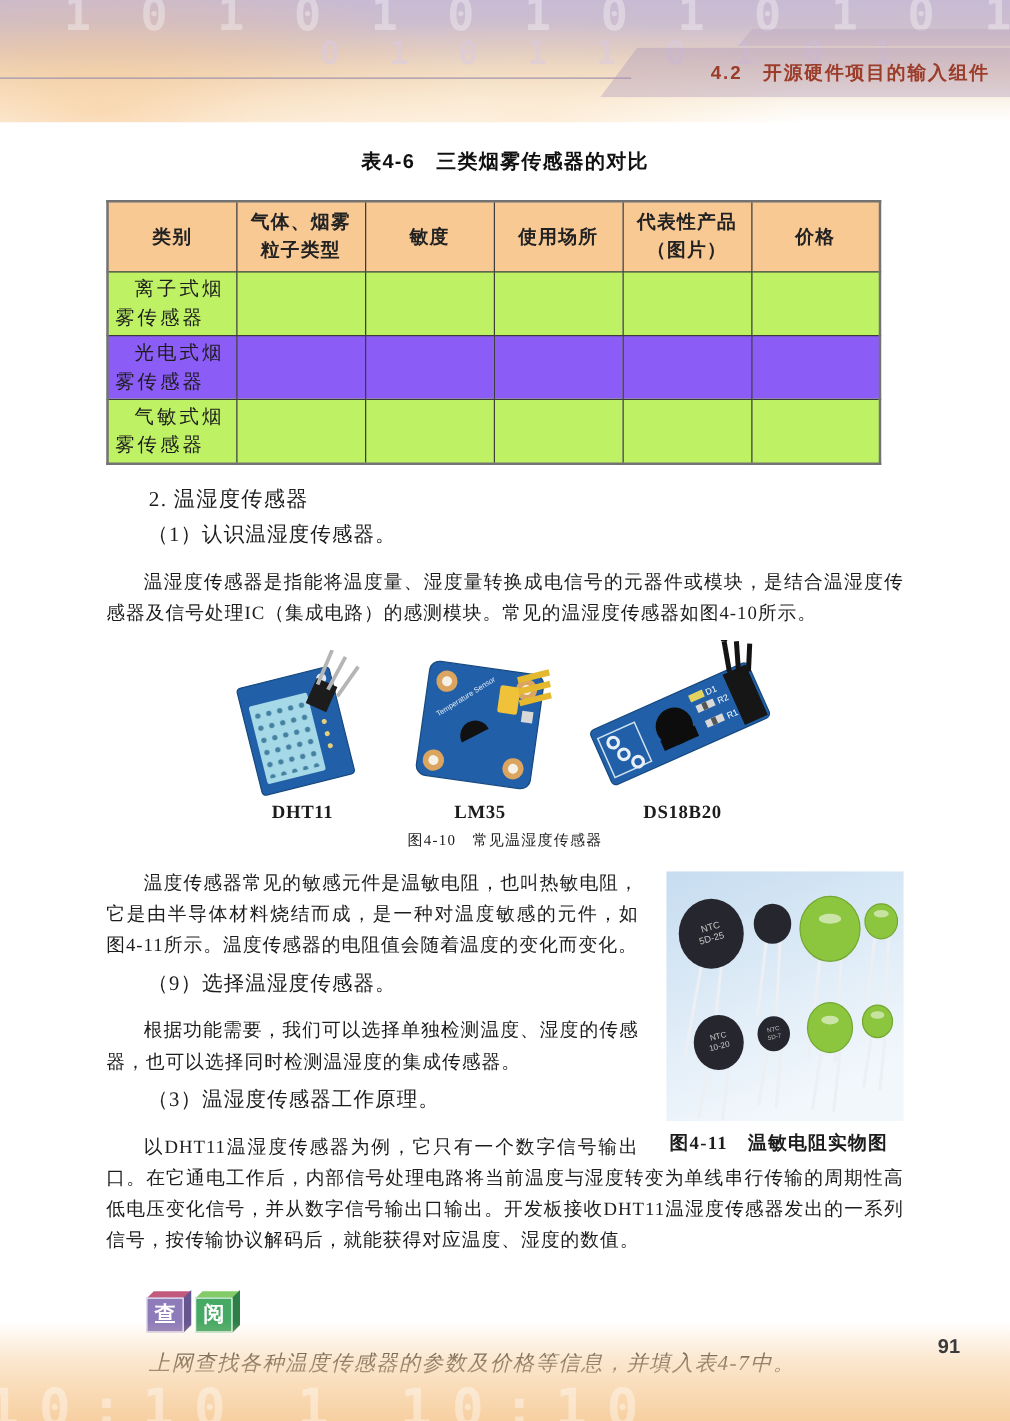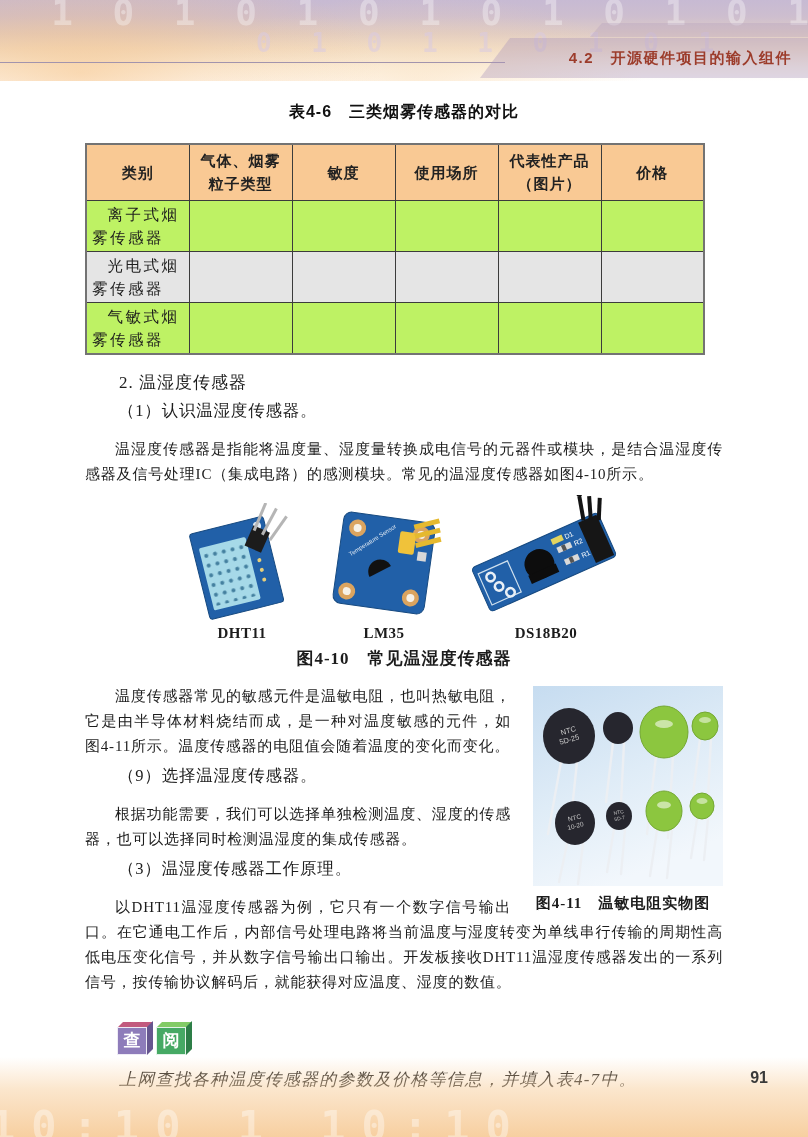--- a/index.html
+++ b/index.html
@@ -3,21 +3,21 @@
 <meta charset="utf-8">
 <style>
   * { margin:0; padding:0; box-sizing:border-box; }
   html,body { width:808px; background:#fff; }
   .page {
     position:relative; width:808px; height:1137px; overflow:hidden; background:#fff;
     font-family:"Liberation Serif", serif; color:#1c1c1c;
   }
 
   
-  .page-header { position:relative; height:81px; overflow:hidden;
+  .page-header { position:relative; height:98px; overflow:hidden;
     background:linear-gradient(180deg,#c7bad3 0%,#cdbecf 20%,#dfccc6 42%,#f0decb 60%,#fbf4ea 82%,#ffffff 100%); }
   .page-header::before { content:""; position:absolute; inset:0;
     background:
       radial-gradient(ellipse 430px 170px at 10% 90%, rgba(246,190,125,.55), rgba(246,190,125,0) 70%),
       radial-gradient(ellipse 320px 130px at 52% 105%, rgba(250,214,166,.45), rgba(250,214,166,0) 70%);
   }
   .decor-digits { position:absolute; font-family:"DejaVu Sans Mono", monospace; font-weight:bold;
     white-space:nowrap; pointer-events:none; }
   .d1 { top:-8px; right:-10px; font-size:36px; letter-spacing:9px; color:rgba(255,255,255,.34); }
   .d2 { top:28px; left:256px; font-size:26px; letter-spacing:12px; color:rgba(216,202,226,.55); }
@@ -36,35 +36,35 @@
   .table-title { margin-top:21px; text-align:center; font-family:"Liberation Sans", sans-serif;
     font-weight:bold; font-size:16px; letter-spacing:1px; color:#111; }
 
   table.t46 { margin-top:20px; width:620px; table-layout:fixed; border-collapse:collapse;
     border:2px solid #737373; }
   table.t46 th, table.t46 td { border:1px solid #3c3c3c; }
   table.t46 th { height:56px; background:#f9c994; font-family:"Liberation Sans", sans-serif;
     font-weight:bold; font-size:15px; line-height:23px; color:#222;
     white-space:pre-line; text-align:center; vertical-align:middle; letter-spacing:1px; }
   table.t46 td { height:49px; vertical-align:middle; background:#bef264; }
-  table.t46 tr.hl td { background:#e5e5e5; }
+  table.t46 tr.hl td { background:#8b5cf6; }
   td.rowlabel { font-size:15.5px; line-height:23px; letter-spacing:2.5px;
     padding:2px 3px 2px 5px; text-indent:1em; }
 
   .sec-heading { margin-top:16px; font-size:17px; font-weight:normal; text-indent:2em; letter-spacing:1px; }
   .body-line { margin-top:4px; font-size:16.5px; line-height:25px; letter-spacing:.8px; text-indent:2em; }
   .body-para { margin-top:14px; font-size:15px; line-height:25px; letter-spacing:.8px;
     text-indent:2em; text-align:justify; }
 
   
   .fig410 { margin-top:8px; }
   .sensor-row { display:flex; justify-content:center; align-items:flex-end; gap:14px; }
   .sensor-item { display:flex; flex-direction:column; align-items:center; }
   .sensor-label { margin-top:2px; font-weight:bold; font-size:15px; letter-spacing:.5px; }
-  .fig-caption { margin-top:5px; text-align:center; font-weight:bold; font-size:17px; letter-spacing:1px; }
+  .fig-caption { margin-top:5px; text-align:center; font-weight:normal; font-size:12px; letter-spacing:1px; }
 
   
   .wrap-section { margin-top:10px; }
   .wrap-section::after { content:""; display:block; clear:both; }
   .fig411 { float:right; width:200px; margin:2px 0 4px 12px; }
   .fig411 svg { display:block; margin-left:10px; }
   .fig411 figcaption { margin-top:8px; text-align:center; font-weight:bold; font-size:15px; letter-spacing:1px; }
 
   
   .activity { clear:both; margin-top:26px; }

